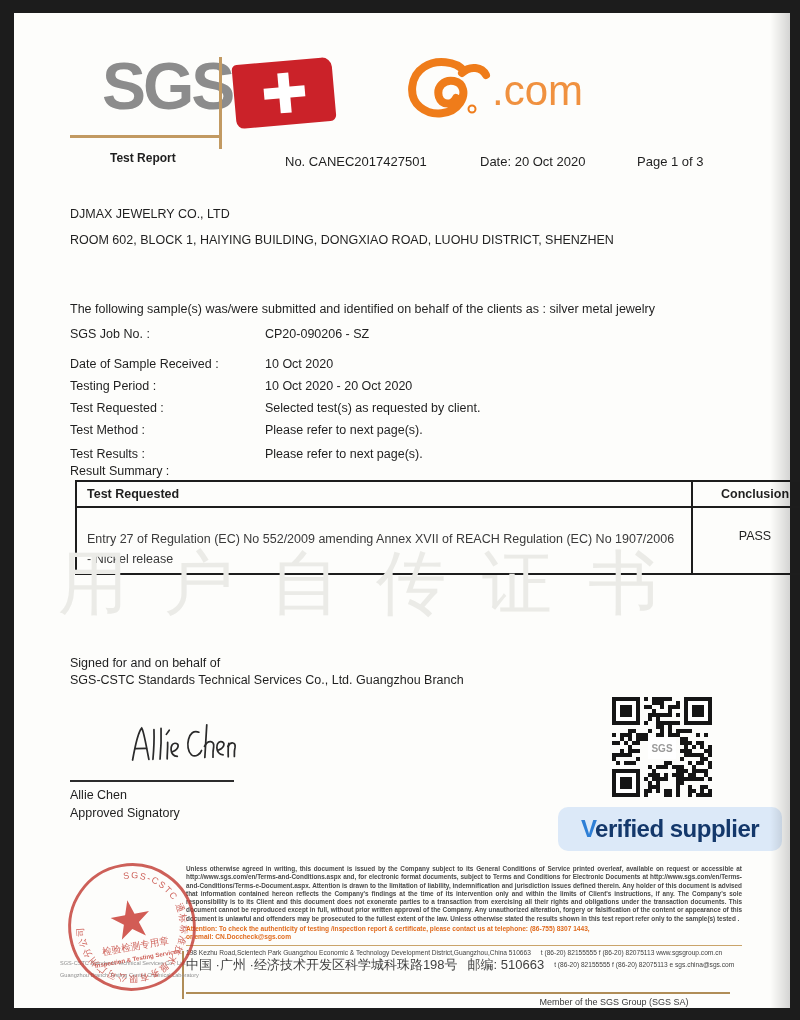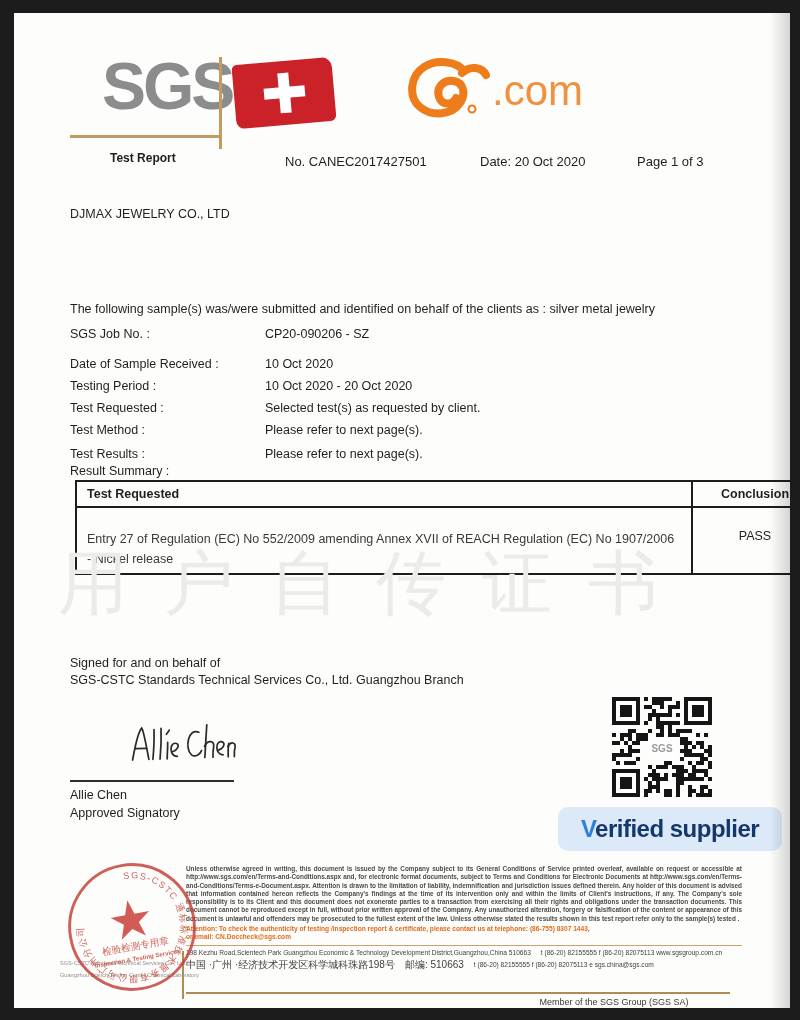--- a/index.html
+++ b/index.html
@@ -57,21 +57,21 @@
   .badge { position:absolute; top:794px; left:544px; width:224px; height:44px; background:#dce9f8; border-radius:10px; display:flex; align-items:center; justify-content:center; }
   .badge-text { display:block; font-size:24px; font-weight:bold; color:#14386b; letter-spacing:-0.5px; }
   .badge-text::first-letter { color:#2e7fd6; }
 
   .stamp { position:absolute; top:846px; left:50px; width:136px; height:136px; opacity:0.8; transform:rotate(-10deg); z-index:3; }
 
   .fineprint { position:absolute; top:852px; left:172px; width:556px; z-index:1; }
   .disclaimer { font-size:6.4px; line-height:8.3px; color:#4a4a4a; text-align:justify; font-weight:bold; }
   .attention { font-size:6.6px; line-height:8.4px; color:#e06b1e; font-weight:bold; margin-top:2px; }
   .addr-row { display:flex; gap:10px; font-size:6.6px; line-height:10px; color:#3f3f3f; margin-top:2px; white-space:nowrap; border-top:0; }
-  .addr-row .cn { font-size:10px; }
+  .addr-row .cn { font-size:13px; }
   .addr-sep { border-top:1px solid #caa46a; margin-top:3px; }
 
   .footer-company { position:absolute; top:944px; left:46px; width:130px; font-size:5.6px; line-height:12px; color:#8f8f8f; white-space:nowrap; z-index:1; }
   .footer-divider { position:absolute; top:938px; left:168px; width:2px; height:48px; background:#b08d57; }
   .footer-rule { position:absolute; top:979px; left:172px; width:544px; height:2px; background:#b08d57; }
   .member { position:absolute; top:984px; left:430px; width:340px; text-align:center; font-size:9px; color:#3a3a3a; }
 </style>
 </head>
 <body>
 
@@ -99,20 +99,21 @@
 
   <div class="title-row">
     <span class="t1">Test Report</span>
     <span class="t2">No. CANEC2017427501</span>
     <span class="t3">Date: 20 Oct 2020</span>
     <span class="t4">Page 1 of 3</span>
   </div>
 
   <div class="client">
     <div>DJMAX JEWELRY CO., LTD</div>
+    <div>ROOM 602, BLOCK 1, HAIYING BUILDING, DONGXIAO ROAD, LUOHU DISTRICT, SHENZHEN</div>
   </div>
 
   <div class="sample-line">The following sample(s) was/were submitted and identified on behalf of the clients as : silver metal jewelry</div>
 
   <div class="fields">
     <div class="frow">
         <span>SGS Job No. :</span>
         <span>CP20-090206 - SZ</span>
       </div>
     <div class="frow">

